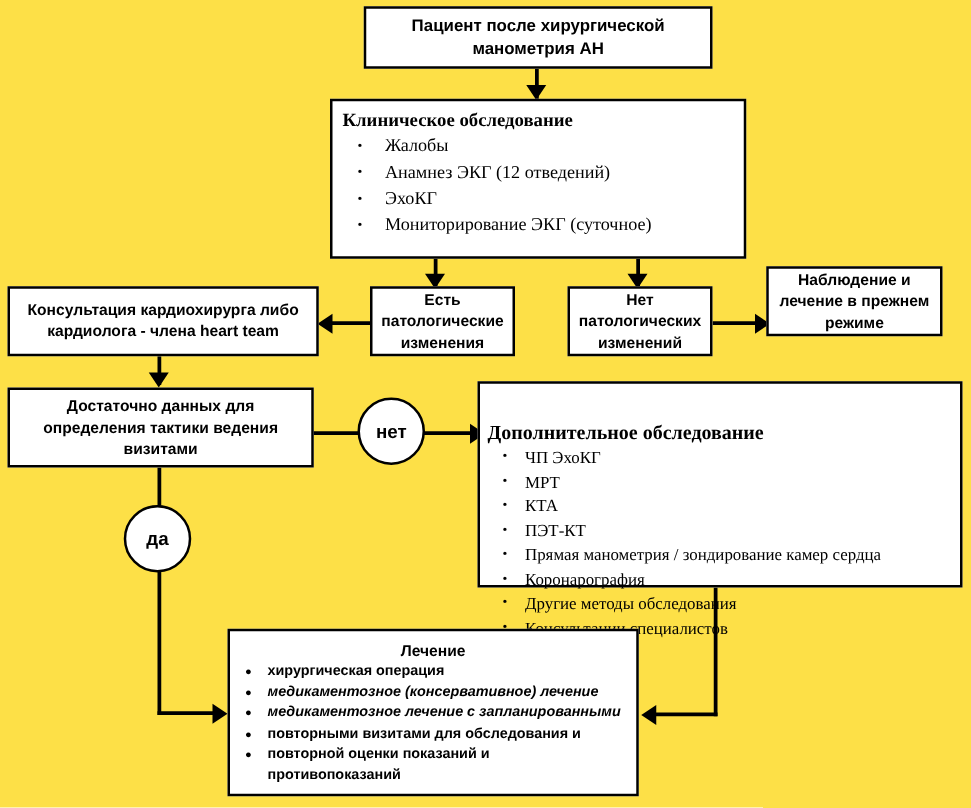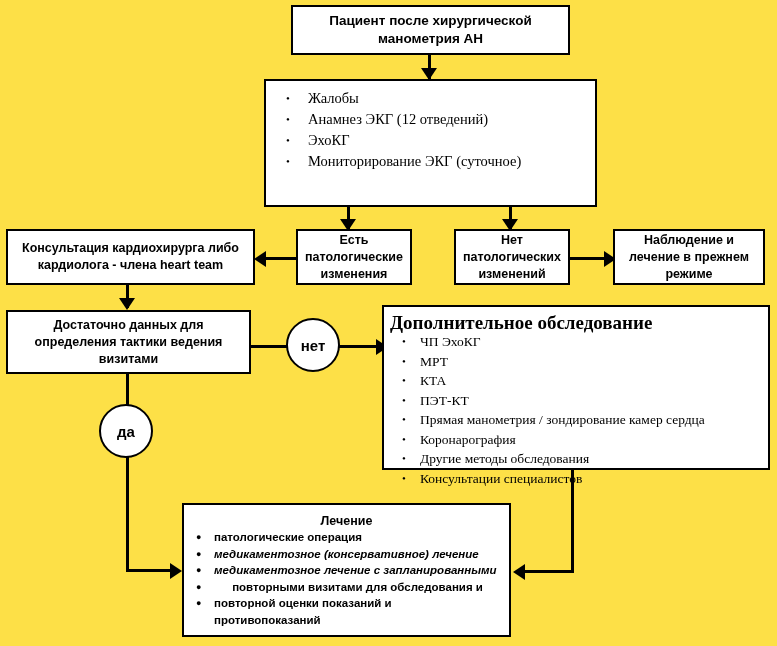--- a/index.html
+++ b/index.html
@@ -137,20 +137,21 @@
 
   <div class="box" style="left:291px;top:5px;width:279px;height:50px;">
     <div class="box-inner ctr sans t-top" style="padding:0 8px;">
       <div>Пациент после хирургической</div>
       <div>манометрия АН</div>
     </div>
   </div>
 
   <div class="box" style="left:264px;top:79px;width:333px;height:128px;">
     <div class="box-inner serif" style="justify-content:flex-start;padding:7px 6px 0 8px;">
+      <div class="hdr-serif">Клиническое обследование</div>
       <ul class="bul">
         <li>Жалобы</li>
         <li>Анамнез ЭКГ (12 отведений)</li>
         <li>ЭхоКГ</li>
         <li>Мониторирование ЭКГ (суточное)</li>
       </ul>
     </div>
   </div>
 
   <div class="box" style="left:6px;top:229px;width:249px;height:56px;">
@@ -169,60 +170,60 @@
   </div>
 
   <div class="box" style="left:454px;top:229px;width:116px;height:56px;">
     <div class="box-inner ctr sans t-small" style="padding:0 3px;">
       <div>Нет</div>
       <div>патологических</div>
       <div>изменений</div>
     </div>
   </div>
 
-  <div class="box" style="left:613px;top:229px;width:152px;height:56px;">
+  <div class="box" style="left:613px;top:213px;width:141px;height:56px;">
     <div class="box-inner ctr sans t-small" style="padding:0 4px;">
       <div>Наблюдение и</div>
       <div>лечение в прежнем</div>
       <div>режиме</div>
     </div>
   </div>
 
   <div class="box" style="left:6px;top:310px;width:245px;height:64px;">
     <div class="box-inner ctr sans t-mid" style="padding:0 6px;">
       <div>Достаточно данных для</div>
       <div>определения тактики ведения</div>
       <div>визитами</div>
     </div>
   </div>
 
   <div class="box" style="left:382px;top:305px;width:388px;height:165px;">
     <div class="box-inner serif" style="justify-content:flex-start;padding:6px 6px 0 6px;">
-      <div class="hdr-serif" style="font-size:19px;">Дополнительное обследование</div>
+      <div class="hdr-serif" style="font-size:16px;margin-top:24px;">Дополнительное обследование</div>
       <ul class="bul tight">
         <li>ЧП ЭхоКГ</li>
         <li>МРТ</li>
         <li>КТА</li>
         <li>ПЭТ-КТ</li>
         <li>Прямая манометрия / зондирование камер сердца</li>
         <li>Коронарография</li>
         <li>Другие методы обследования</li>
         <li>Консультации специалистов</li>
       </ul>
     </div>
   </div>
 
   <div class="box" style="left:182px;top:503px;width:329px;height:134px;">
     <div class="box-inner" style="justify-content:flex-start;padding:8px 8px 0 8px;">
       <div class="ctr sans" style="font-size:12.5px;line-height:16px;">Лечение</div>
       <ul class="dotlist">
-        <li>патологические операция</li>
+        <li>хирургическая операция</li>
         <li class="ital">медикаментозное (консервативное) лечение</li>
         <li class="ital">медикаментозное лечение с запланированными</li>
-        <li style="padding-left:22px;text-align:center;">повторными визитами для обследования и</li>
+        <li style="padding-left:22px;">повторными визитами для обследования и</li>
         <li style="padding-left:22px;">повторной оценки показаний и противопоказаний</li>
       </ul>
     </div>
   </div>
 
   <div class="circ" style="left:286px;top:318px;width:54px;height:54px;">
     <span>нет</span>
   </div>
 
   <div class="circ" style="left:99px;top:404px;width:54px;height:54px;">

